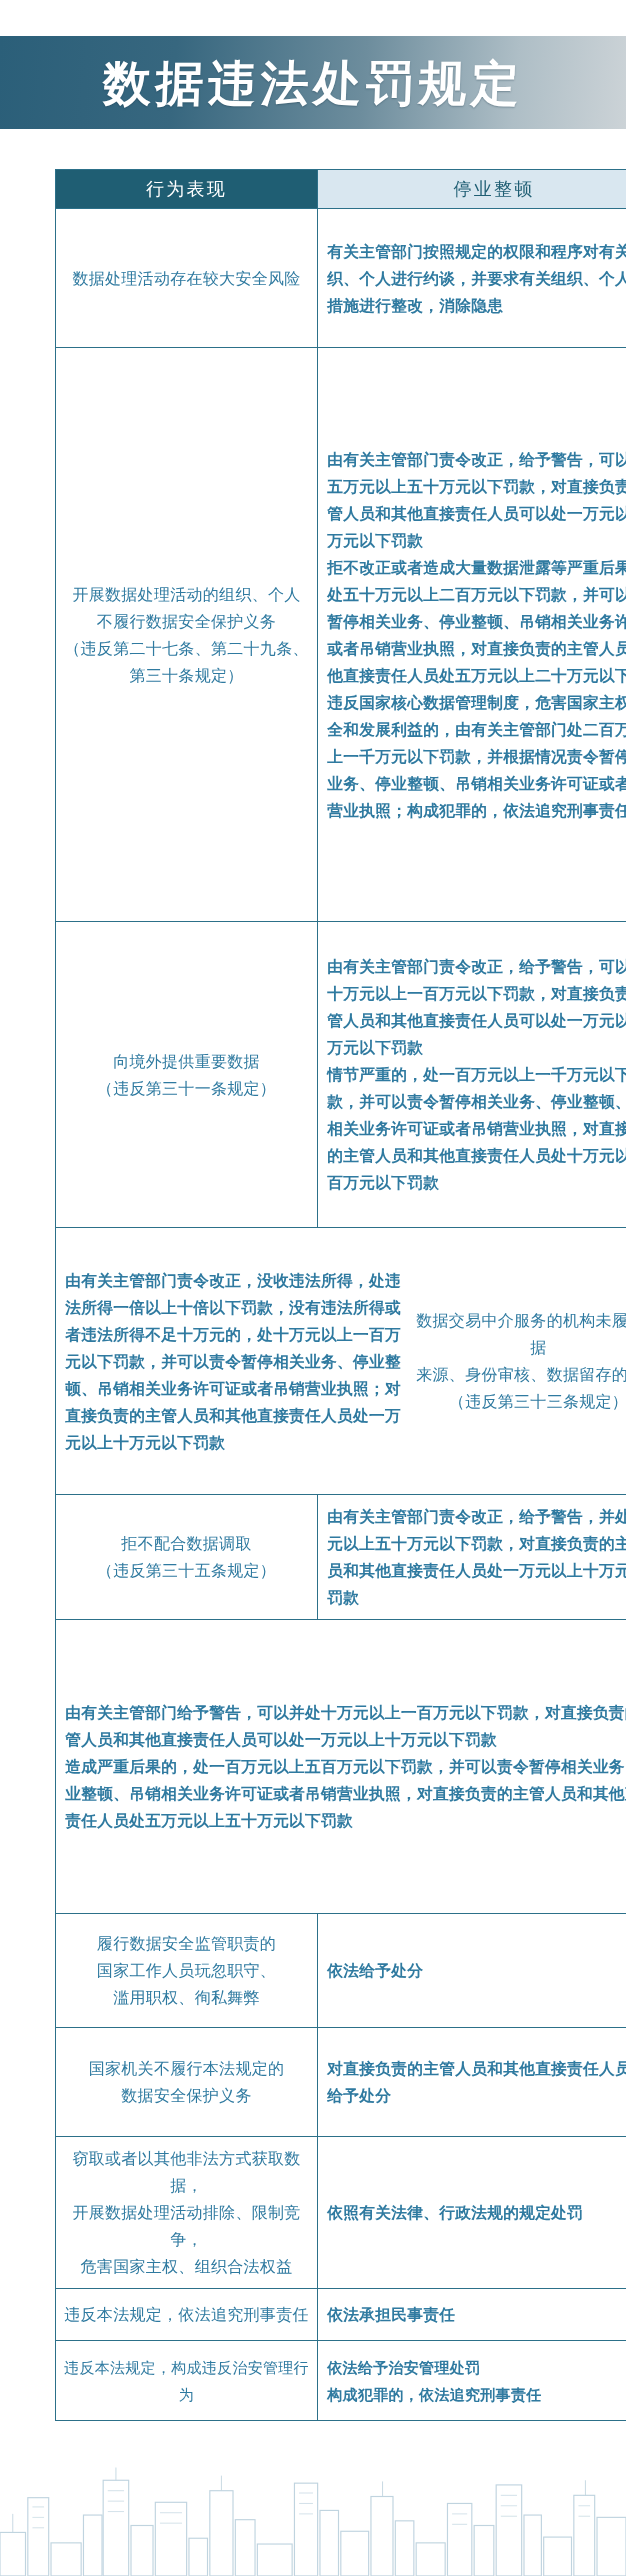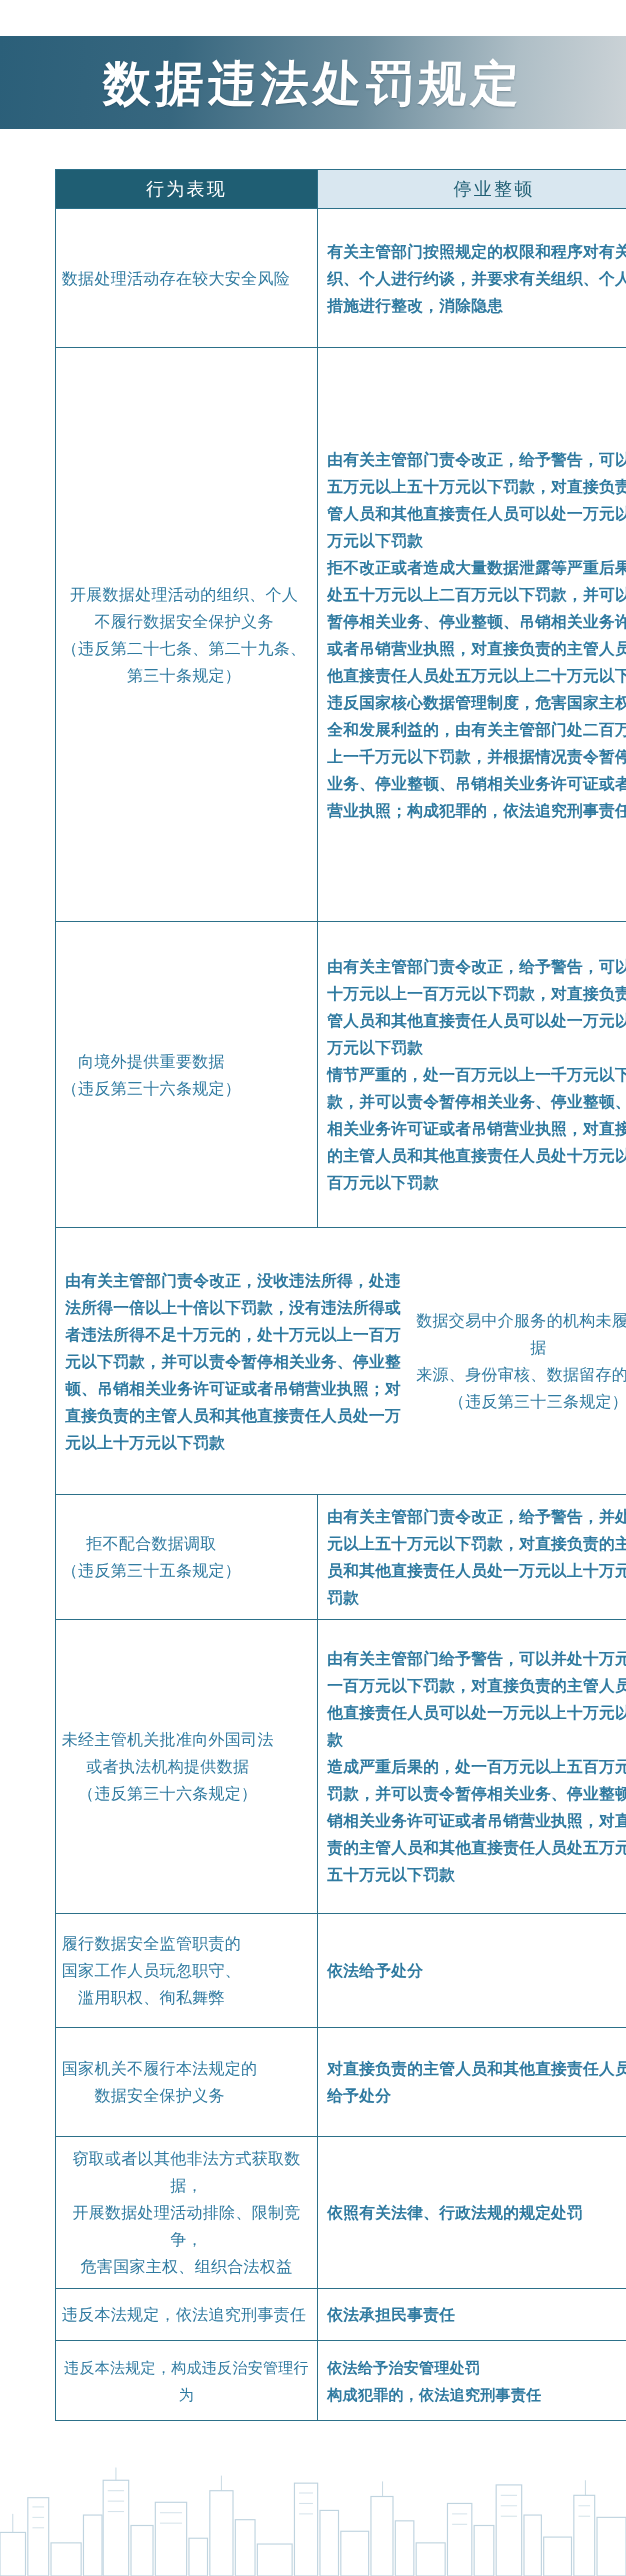--- a/index.html
+++ b/index.html
@@ -36,21 +36,21 @@
   .th{display:flex;align-items:center;justify-content:center;
       font-size:18px;letter-spacing:2.3px;font-weight:500;}
   .th-b{width:262px;background:var(--hdr-bg);color:#ffffff;border-right:1.2px solid var(--line);}
   .th-l{flex:1;background:var(--hdr-light);color:var(--hdr-bg);}
 
   .trow{display:flex;border-bottom:1.2px solid var(--line);}
   .trow:last-child{border-bottom:none;}
   .cell{display:flex;}
   .cell-b{
     width:262px;border-right:1.2px solid var(--line);
-    align-items:center;justify-content:flex-start;text-align:center;
+    align-items:center;justify-content:center;text-align:center;
     padding:8px 5.8px;
   }
   .cell-l{flex:1;align-items:center;padding:8px 3.5px 8px 9.3px;}
   .lines{
     white-space:pre-line;
     color:var(--txt);
     font-size:16px;line-height:27px;letter-spacing:0.3px;
   }
   .cell-l .lines{font-size:15.7px;font-weight:bold;}
   .tight .lines{font-size:15px;}
@@ -93,21 +93,21 @@
       <div class="cell cell-l">
           <div class="lines">由有关主管部门责令改正，给予警告，可以并处五万元以上五十万元以下罚款，对直接负责的主管人员和其他直接责任人员可以处一万元以上十万元以下罚款
 拒不改正或者造成大量数据泄露等严重后果的，处五十万元以上二百万元以下罚款，并可以责令暂停相关业务、停业整顿、吊销相关业务许可证或者吊销营业执照，对直接负责的主管人员和其他直接责任人员处五万元以上二十万元以下罚款
 违反国家核心数据管理制度，危害国家主权、安全和发展利益的，由有关主管部门处二百万元以上一千万元以下罚款，并根据情况责令暂停相关业务、停业整顿、吊销相关业务许可证或者吊销营业执照；构成犯罪的，依法追究刑事责任</div>
         </div>
     </section>
 
     <section class="trow" style="min-height:306px">
       <div class="cell cell-b">
           <div class="lines">向境外提供重要数据
-（违反第三十六条规定）</div>
+（违反第三十一条规定）</div>
         </div>
       <div class="cell cell-l">
           <div class="lines">由有关主管部门责令改正，给予警告，可以并处十万元以上一百万元以下罚款，对直接负责的主管人员和其他直接责任人员可以处一万元以上十万元以下罚款
 情节严重的，处一百万元以上一千万元以下罚款，并可以责令暂停相关业务、停业整顿、吊销相关业务许可证或者吊销营业执照，对直接负责的主管人员和其他直接责任人员处十万元以上一百万元以下罚款</div>
         </div>
     </section>
 
     <section class="trow" style="min-height:267px">
       <div class="cell cell-l">
           <div class="lines">由有关主管部门责令改正，没收违法所得，处违法所得一倍以上十倍以下罚款，没有违法所得或者违法所得不足十万元的，处十万元以上一百万元以下罚款，并可以责令暂停相关业务、停业整顿、吊销相关业务许可证或者吊销营业执照；对直接负责的主管人员和其他直接责任人员处一万元以上十万元以下罚款</div>
@@ -123,25 +123,20 @@
       <div class="cell cell-b">
           <div class="lines">拒不配合数据调取
 （违反第三十五条规定）</div>
         </div>
       <div class="cell cell-l">
           <div class="lines">由有关主管部门责令改正，给予警告，并处五万元以上五十万元以下罚款，对直接负责的主管人员和其他直接责任人员处一万元以上十万元以下罚款</div>
         </div>
     </section>
 
     <section class="trow" style="min-height:294px">
-      <div class="cell cell-b">
-          <div class="lines">未经主管机关批准向外国司法
-或者执法机构提供数据
-（违反第三十六条规定）</div>
-        </div>
       <div class="cell cell-l">
           <div class="lines">由有关主管部门给予警告，可以并处十万元以上一百万元以下罚款，对直接负责的主管人员和其他直接责任人员可以处一万元以上十万元以下罚款
 造成严重后果的，处一百万元以上五百万元以下罚款，并可以责令暂停相关业务、停业整顿、吊销相关业务许可证或者吊销营业执照，对直接负责的主管人员和其他直接责任人员处五万元以上五十万元以下罚款</div>
         </div>
     </section>
 
     <section class="trow" style="min-height:114px">
       <div class="cell cell-b">
           <div class="lines">履行数据安全监管职责的
 国家工作人员玩忽职守、

